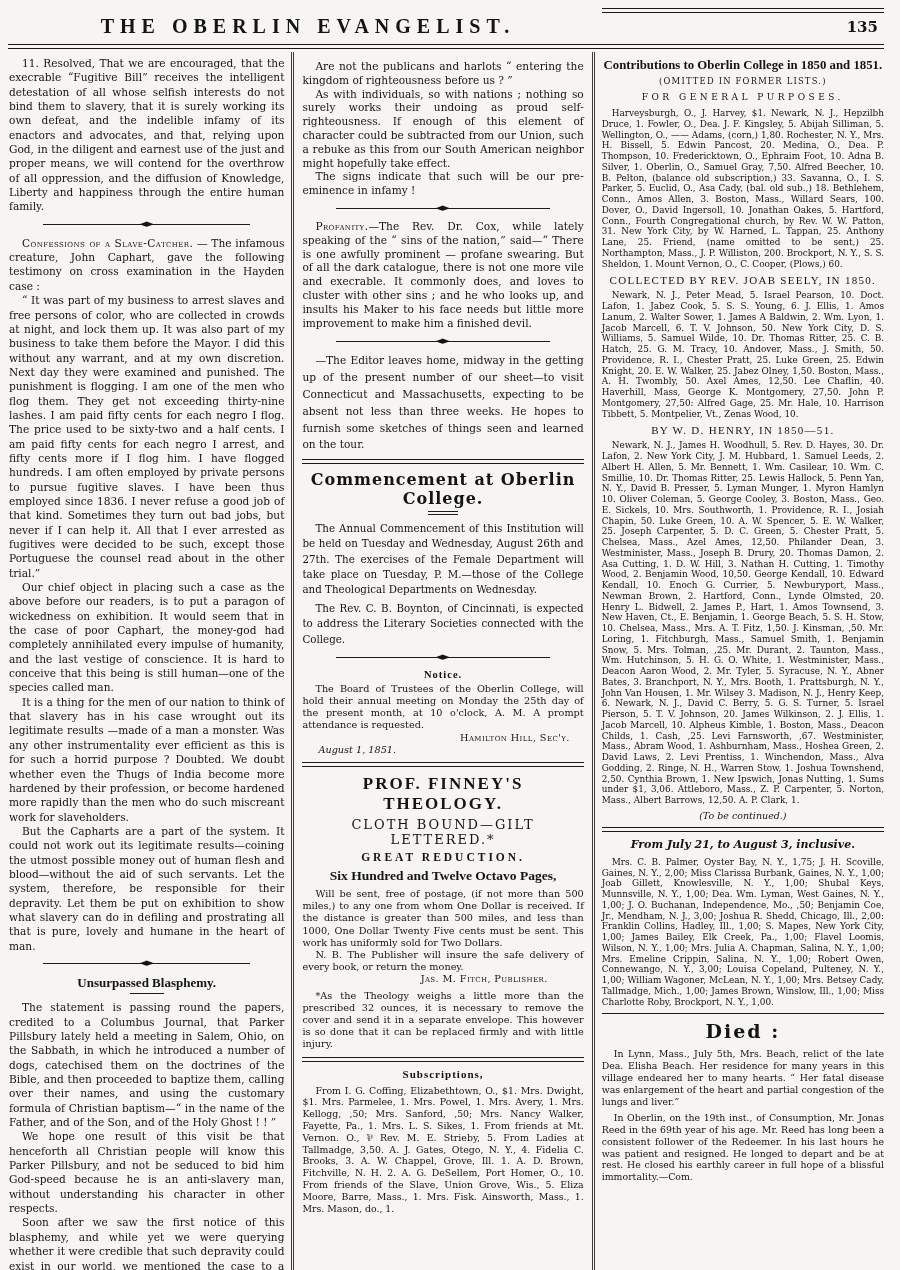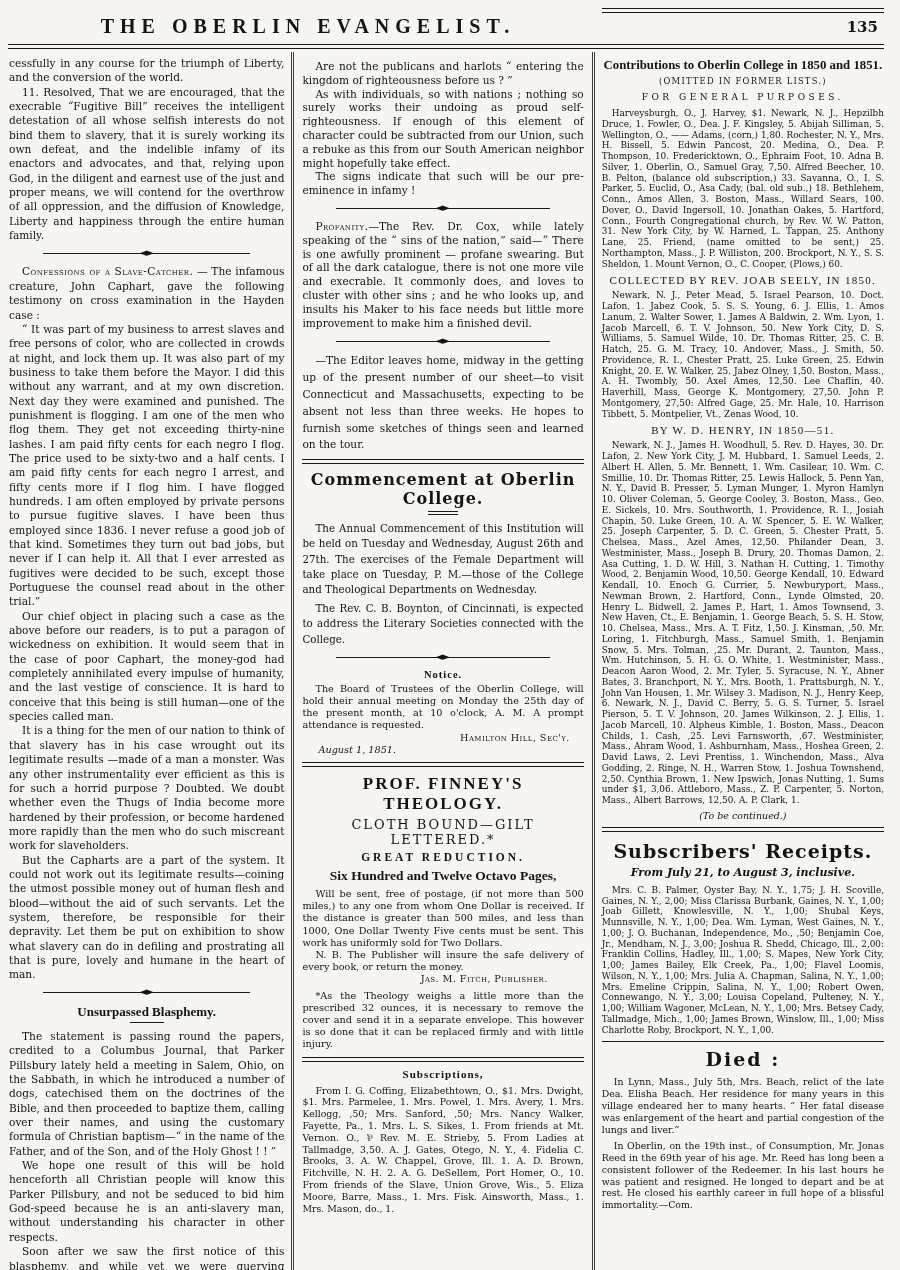--- a/index.html
+++ b/index.html
@@ -84,21 +84,20 @@
   <header>
     <div class="head-right-rule"></div>
     <h1 class="masthead-title">THE OBERLIN EVANGELIST.</h1>
     <div class="page-number">135</div>
   </header>
   <div class="masthead-rule"></div>
 
   <main class="columns">
 
     <section class="col col1 c1">
-      <p class="p noindent">cessfully in any course for the triumph of Liberty, and the conversion of the world.</p>
       <p class="p">11. Resolved, That we are encouraged, that the execrable “Fugitive Bill” receives the intelligent detestation of all whose selfish interests do not bind them to slavery, that it is surely working its own defeat, and the indelible infamy of its enactors and advocates, and that, relying upon God, in the diligent and earnest use of the just and proper means, we will contend for the overthrow of all oppression, and the diffusion of Knowledge, Liberty and happiness through the entire human family.</p>
 
       <div class="divider">
         <span class="dl"></span>
         <span class="dg">◆</span>
         <span class="dl"></span>
       </div>
 
       <p class="p"><span class="sc">Confessions of a Slave-Catcher.</span><span> — The infamous creature, John Caphart, gave the following testimony on cross examination in the Hayden case :</span></p>
       <p class="p">“ It was part of my business to arrest slaves and free persons of color, who are collected in crowds at night, and lock them up.  It was also part of my business to take them before the Mayor.  I did this without any warrant, and at my own discretion.  Next day they were examined and punished.  The punishment is flogging. I am one of the men who flog them.  They get not exceeding thirty-nine lashes.  I am paid fifty cents for each negro I flog.  The price used to be sixty-two and a half cents.  I am paid fifty cents for each negro I arrest, and fifty cents more if I flog him.  I have flogged hundreds.  I am often employed by private persons to pursue fugitive slaves.  I have been thus employed since 1836.  I never refuse a good job of that kind.  Sometimes they turn out bad jobs, but never if I can help it. All that I ever arrested as fugitives were decided to be such, except those Portuguese the counsel read about in the other trial.”</p>
@@ -108,21 +107,21 @@
 
       <div class="divider">
         <span class="dl"></span>
         <span class="dg">◆</span>
         <span class="dl"></span>
       </div>
 
       <h2 class="head-blasphemy">Unsurpassed Blasphemy.</h2>
       <div class="short-rule"></div>
       <p class="p">The statement is passing round the papers, credited to a Columbus Journal, that Parker Pillsbury lately held a meeting in Salem, Ohio, on the Sabbath, in which he introduced a number of dogs, catechised them on the doctrines of the Bible, and then proceeded to baptize them, calling over their names, and using the customary formula of Christian baptism—“ in the name of the Father, and of the Son, and of the Holy Ghost ! ! ”</p>
-      <p class="p">We hope one result of this will be hold henceforth all Christian people will know this Parker Pillsbury, and not be seduced to bid him God-speed because he is an anti-slavery man, without understanding his character in other respects.</p>
+      <p class="p">We hope one result of this visit be that henceforth all Christian people will know this Parker Pillsbury, and not be seduced to bid him God-speed because he is an anti-slavery man, without understanding his character in other respects.</p>
       <p class="p">Soon after we saw the first notice of this blasphemy, and while yet we were querying whether it were credible that such depravity could exist in our world, we mentioned the case to a friend, who at once replied—I myself heard Mr. Pillsbury say the same things nearly four years ago.  So that much as we should rejoice to doubt the correctness of the story, there seems no ground for doubt.   May God have mercy on the miserable man !</p>
 
     </section>
 
     <section class="col col2">
       <div class="c2a">
         <div class="spacer4"></div>
         <p class="p">Are not the publicans and harlots “ entering the kingdom of righteousness before us ? ”</p>
         <p class="p">As with individuals, so with nations ; nothing so surely works their undoing as proud self-righteousness.   If enough of this element of character could  be subtracted from our Union, such a rebuke as this from  our  South American neighbor might hopefully take effect.</p>
         <p class="p">The signs indicate that such will be our pre-eminence in infamy !</p>
@@ -191,21 +190,20 @@
       <h4 class="head-collector">COLLECTED BY REV. JOAB SEELY, IN 1850.</h4>
       <p class="p c3">Newark, N. J., Peter Mead, 5.  Israel Pearson, 10.  Doct. Lafon, 1.  Jabez Cook, 5.  S. S. Young, 6.  J. Ellis, 1.  Amos Lanum, 2.  Walter Sower, 1.  James A Baldwin, 2.  Wm. Lyon, 1.  Jacob Marcell, 6.  T. V. Johnson, 50.  New York City, D. S. Williams, 5.  Samuel Wilde, 10.  Dr. Thomas Ritter, 25. C. B. Hatch, 25.  G. M. Tracy, 10.  Andover, Mass., J. Smith, 50.  Providence,  R.  I., Chester Pratt,  25.  Luke  Green, 25. Edwin Knight, 20.  E. W.  Walker,  25.  Jabez Olney, 1,50. Boston, Mass., A. H.  Twombly, 50.  Axel  Ames, 12,50.  Lee Chaflin, 40.  Haverhill, Mass, George K. Montgomery, 27,50. John P. Montgomery, 27,50:  Alfred Gage, 25.  Mr. Hale, 10. Harrison Tibbett, 5.  Montpelier, Vt., Zenas Wood, 10.</p>
 
       <h4 class="head-collector">BY W. D. HENRY, IN 1850—51.</h4>
       <p class="p c3">Newark, N. J., James H. Woodhull, 5.  Rev. D. Hayes, 30. Dr. Lafon, 2.  New York City, J. M. Hubbard, 1.  Samuel Leeds, 2.   Albert H. Allen, 5.   Mr. Bennett, 1.   Wm. Casilear, 10.  Wm. C. Smillie, 10.  Dr. Thomas Ritter, 25.  Lewis Hallock, 5.  Penn Yan, N. Y., David B. Presser, 5.  Lyman Munger, 1.  Myron Hamlyn 10.  Oliver Coleman,  5.  George Cooley, 3.  Boston, Mass., Geo. E. Sickels, 10.  Mrs. Southworth, 1.  Providence, R. I., Josiah Chapin, 50.  Luke Green, 10.  A. W. Spencer, 5.  E. W. Walker, 25.  Joseph Carpenter, 5.  D. C. Green, 5.  Chester Pratt, 5.  Chelsea,  Mass.,  Azel Ames, 12,50.  Philander Dean, 3.  Westminister, Mass., Joseph B. Drury, 20.  Thomas Damon, 2.  Asa  Cutting,  1.  D. W. Hill, 3.  Nathan H. Cutting, 1.  Timothy Wood, 2.  Benjamin Wood, 10,50.   George Kendall,  10.   Edward  Kendall,  10. Enoch G. Currier, 5.  Newburyport, Mass., Newman Brown, 2.  Hartford, Conn., Lynde Olmsted, 20.  Henry L. Bidwell, 2.  James P., Hart, 1.  Amos Townsend, 3.  New Haven, Ct., E. Benjamin, 1.  George Beach, 5.  S. H. Stow, 10.  Chelsea, Mass., Mrs. A. T. Fitz, 1,50.   J.  Kinsman, ,50.  Mr.  Loring, 1.  Fitchburgh,  Mass., Samuel Smith, 1.  Benjamin  Snow, 5. Mrs. Tolman, ,25.   Mr. Durant, 2.  Taunton,  Mass.,  Wm. Hutchinson, 5.   H. G. O.  White,  1.   Westminister,  Mass., Deacon Aaron Wood, 2.   Mr.  Tyler,  5.  Syracuse,  N.  Y., Abner Bates, 3.  Branchport, N. Y., Mrs. Booth, 1.  Prattsburgh, N. Y., John Van Housen, 1.  Mr. Wilsey 3.  Madison, N. J., Henry Keep, 6.  Newark, N. J., David C. Berry, 5.  G. S. Turner, 5.  Israel Pierson, 5.  T. V.  Johnson,  20.  James Wilkinson, 2.  J. Ellis, 1.  Jacob  Marcell, 10.  Alpheus Kimble, 1.  Boston,  Mass.,  Deacon Childs, 1.  Cash, ,25.   Levi Farnsworth, ,67.   Westminister,  Mass.,  Abram Wood,  1. Ashburnham, Mass., Hoshea Green, 2.  David Laws, 2.  Levi Prentiss, 1.  Winchendon, Mass., Alva Godding, 2.  Ringe, N. H., Warren Stow, 1.  Joshua  Townshend, 2,50.   Cynthia Brown, 1.  New Ipswich, Jonas Nutting, 1.  Sums under $1, 3,06.  Attleboro, Mass., Z. P.  Carpenter,  5.  Norton, Mass., Albert Barrows, 12,50.  A. P. Clark, 1.</p>
 
       <div class="tbc">(To be continued.)</div>
 
       <div class="rule-double"></div>
 
-      <h2 class="blackletter head-receipts">Subscribers' Receipts.</h2>
       <div class="sub-receipts">From July 21, to August 3, inclusive.</div>
       <p class="p c3">Mrs. C. B. Palmer, Oyster Bay, N. Y., 1,75;  J. H. Scoville, Gaines, N. Y., 2,00;  Miss  Clarissa  Burbank, Gaines, N. Y., 1,00;  Joab Gillett,  Knowlesville,  N. Y., 1,00;  Shubal Keys, Munnsville, N. Y., 1,00;  Dea.  Wm.  Lyman, West Gaines, N. Y., 1,00;  J. O. Buchanan, Independence, Mo., ,50; Benjamin Coe, Jr., Mendham,  N. J.,  3,00;   Joshua R. Shedd, Chicago, Ill., 2,00:  Franklin  Collins,  Hadley,  Ill., 1,00;  S. Mapes, New York City, 1,00;  James Bailey, Elk Creek, Pa., 1,00;  Flavel  Loomis,  Wilson,  N.  Y.,  1,00;  Mrs. Julia  A. Chapman, Salina, N.  Y.,  1,00;  Mrs.  Emeline Crippin, Salina, N. Y., 1,00;  Robert  Owen,  Connewango,  N.  Y., 3,00; Louisa Copeland,  Pulteney,  N. Y., 1,00;  William Wagoner, McLean, N. Y., 1,00;  Mrs. Betsey  Cady,  Tallmadge, Mich., 1,00;  James Brown, Winslow, Ill., 1,00;  Miss Charlotte Roby, Brockport, N. Y., 1,00.</p>
 
       <div class="rule-single"></div>
 
       <h2 class="blackletter head-died">Died :</h2>
       <p class="p c3d">In Lynn, Mass., July  5th, Mrs.  Beach, relict of  the late Dea. Elisha Beach.   Her residence for many years in this village endeared her to many hearts.   “ Her fatal disease was enlargement of  the heart and partial congestion of  the lungs and liver.”</p>
       <div class="spacer4"></div>
       <p class="p c3d">In Oberlin, on the  19th inst.,  of  Consumption,  Mr. Jonas Reed in the 69th year of his  age.   Mr.  Reed has long been a consistent follower  of  the  Redeemer.   In his  last hours he was patient and resigned.   He longed to  depart and be at rest. He closed his earthly career in full  hope of a blissful  immortality.—Com.</p>
     </section>

